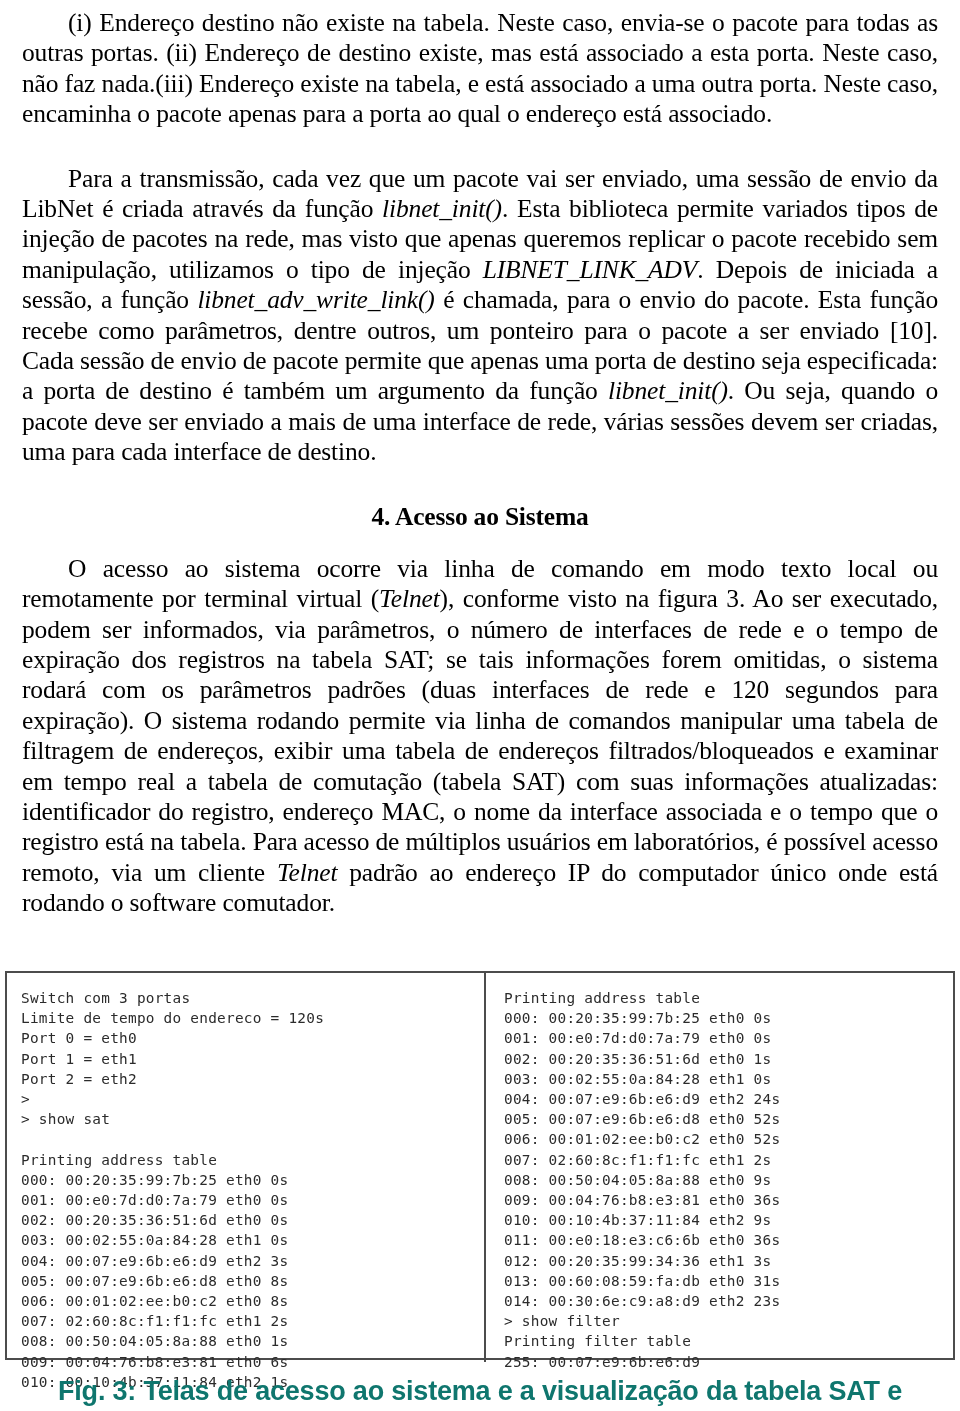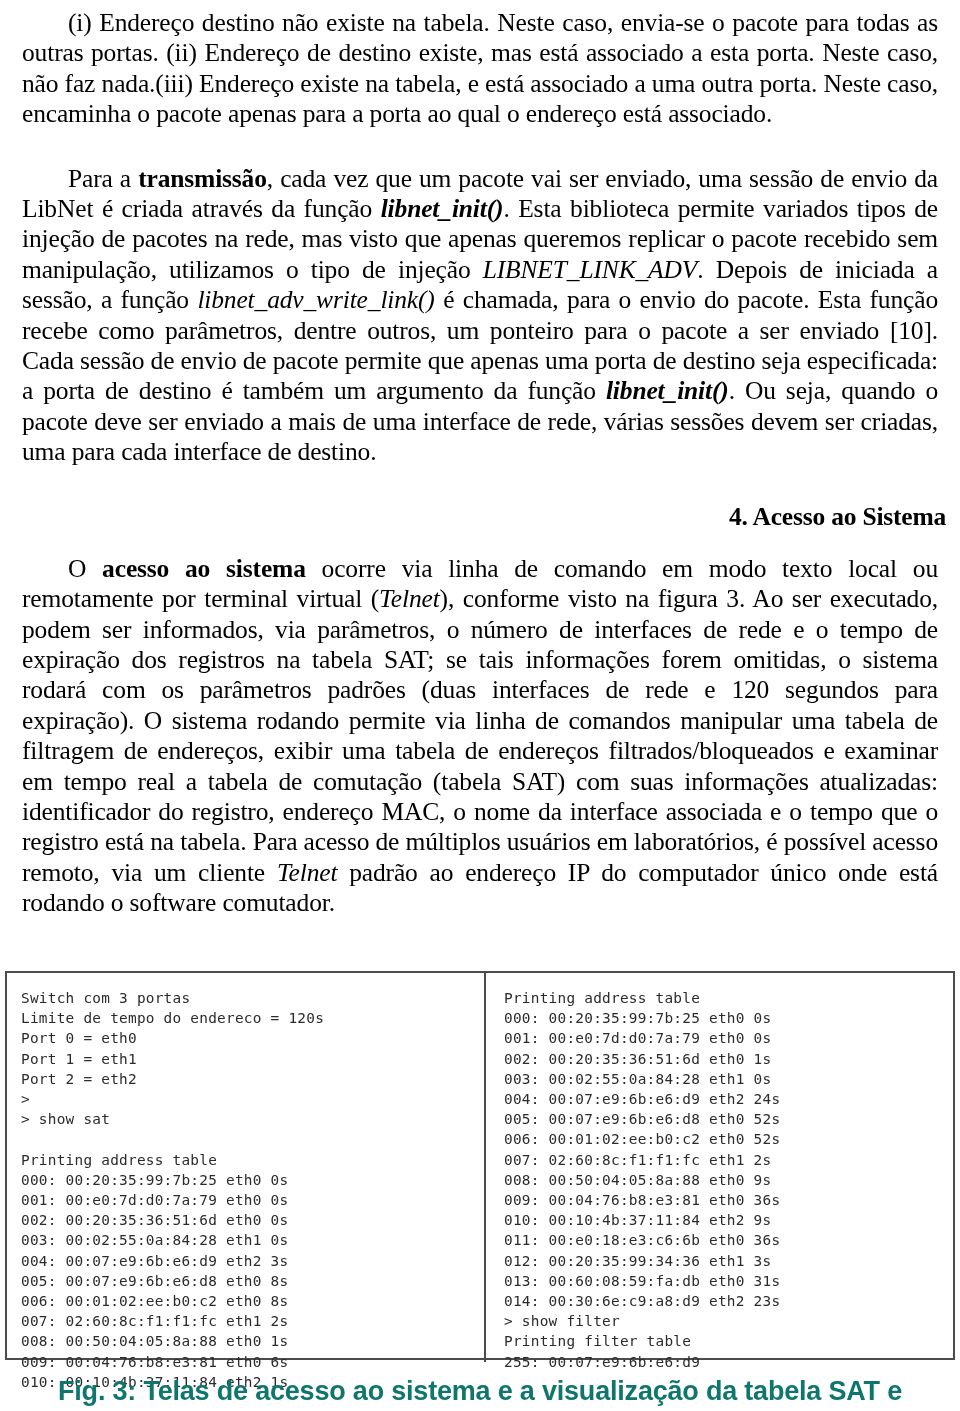--- a/index.html
+++ b/index.html
@@ -27,29 +27,29 @@
     font-size: 25.5px;
     line-height: 30.4px;
     text-align: justify;
     text-justify: inter-word;
     margin: 8px;
     letter-spacing: -0.15px;
     word-spacing: 0px;
   }
   .para.indent { text-indent: 46px; }
   .gap-para { height: 18px; }
-  b { font-weight: bold; }
+  b { font-weight: normal; }
   i { font-style: italic; }
 
   .section-heading {
     font-size: 25.5px;
     line-height: 30px;
     font-weight: bold;
     margin: 0;
-    text-align: right;
+    text-align: center;
     letter-spacing: -0.2px;
   }
   .gap-head-before { height: 26px; }
   .gap-head-after  { height: 14px; }
 
   
   .figure-wrap {
     position: absolute;
     left: 5px;
     top: 963px;

